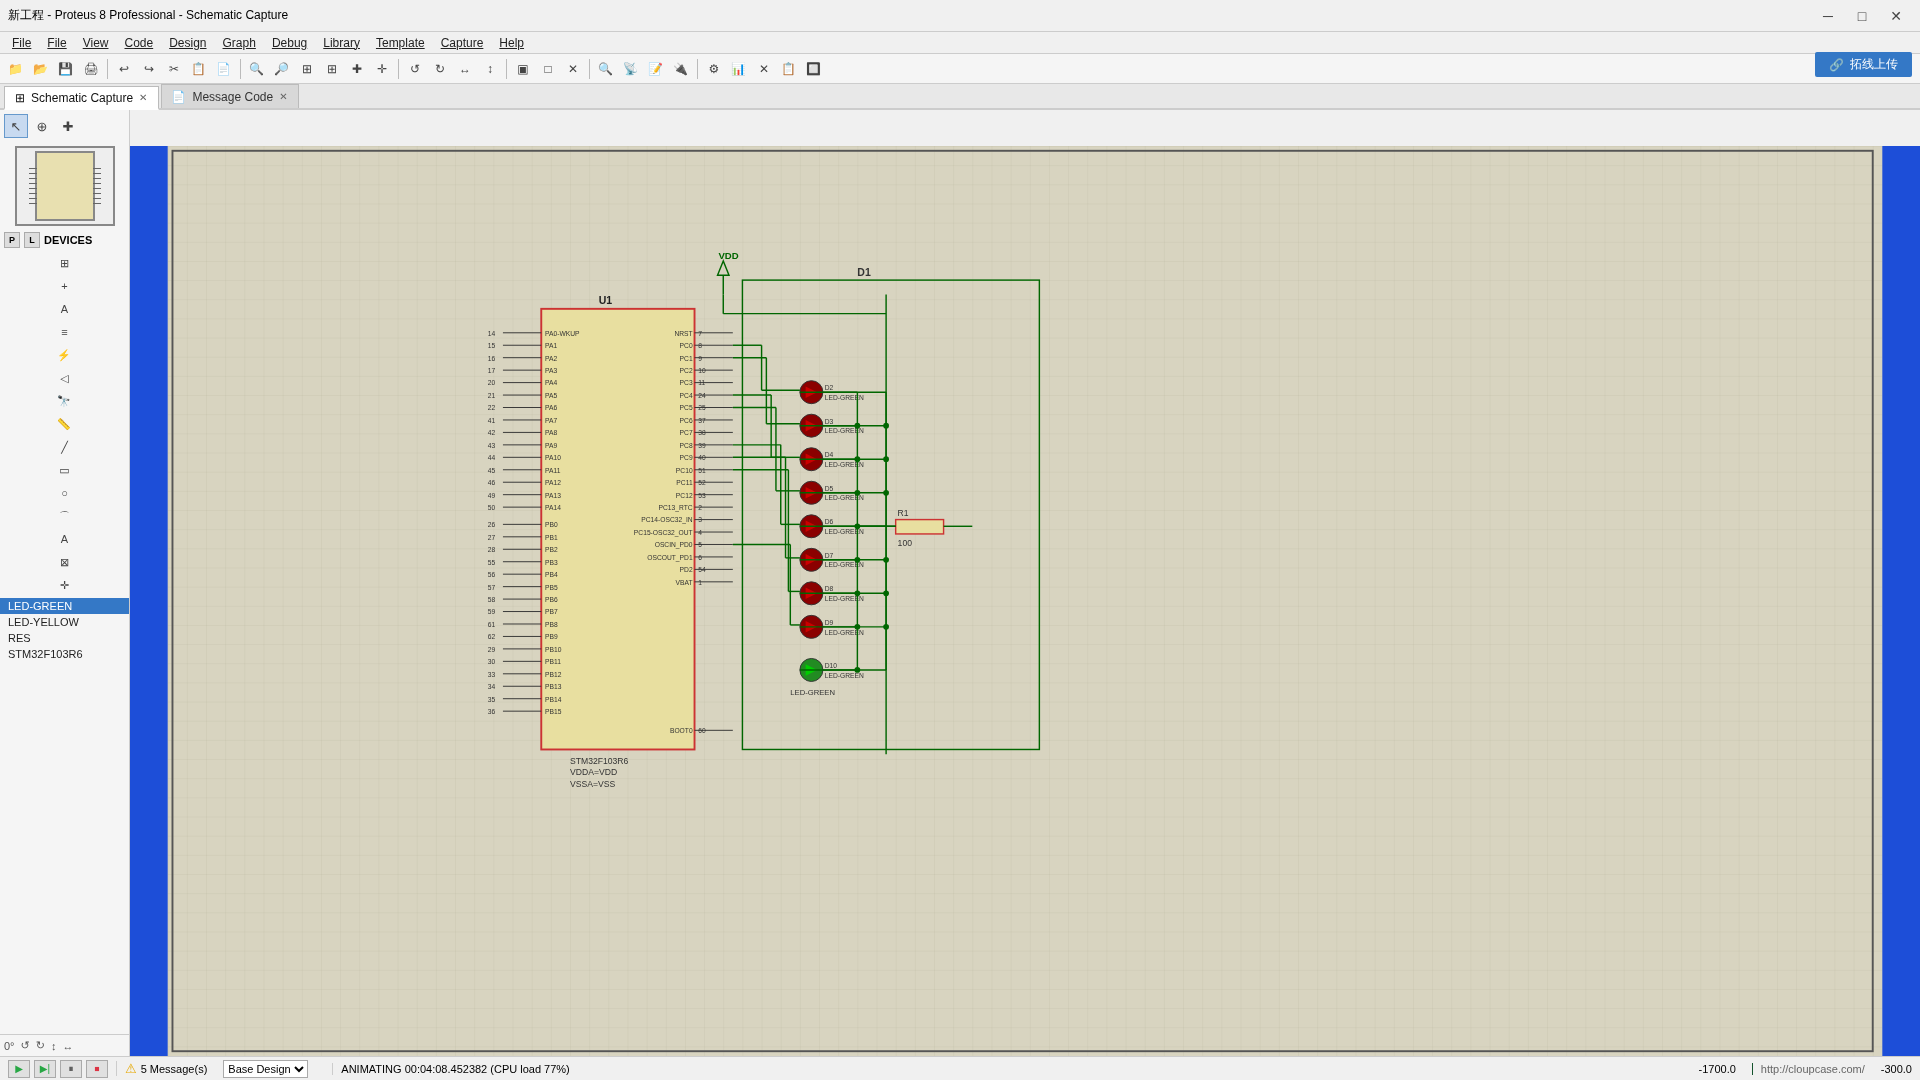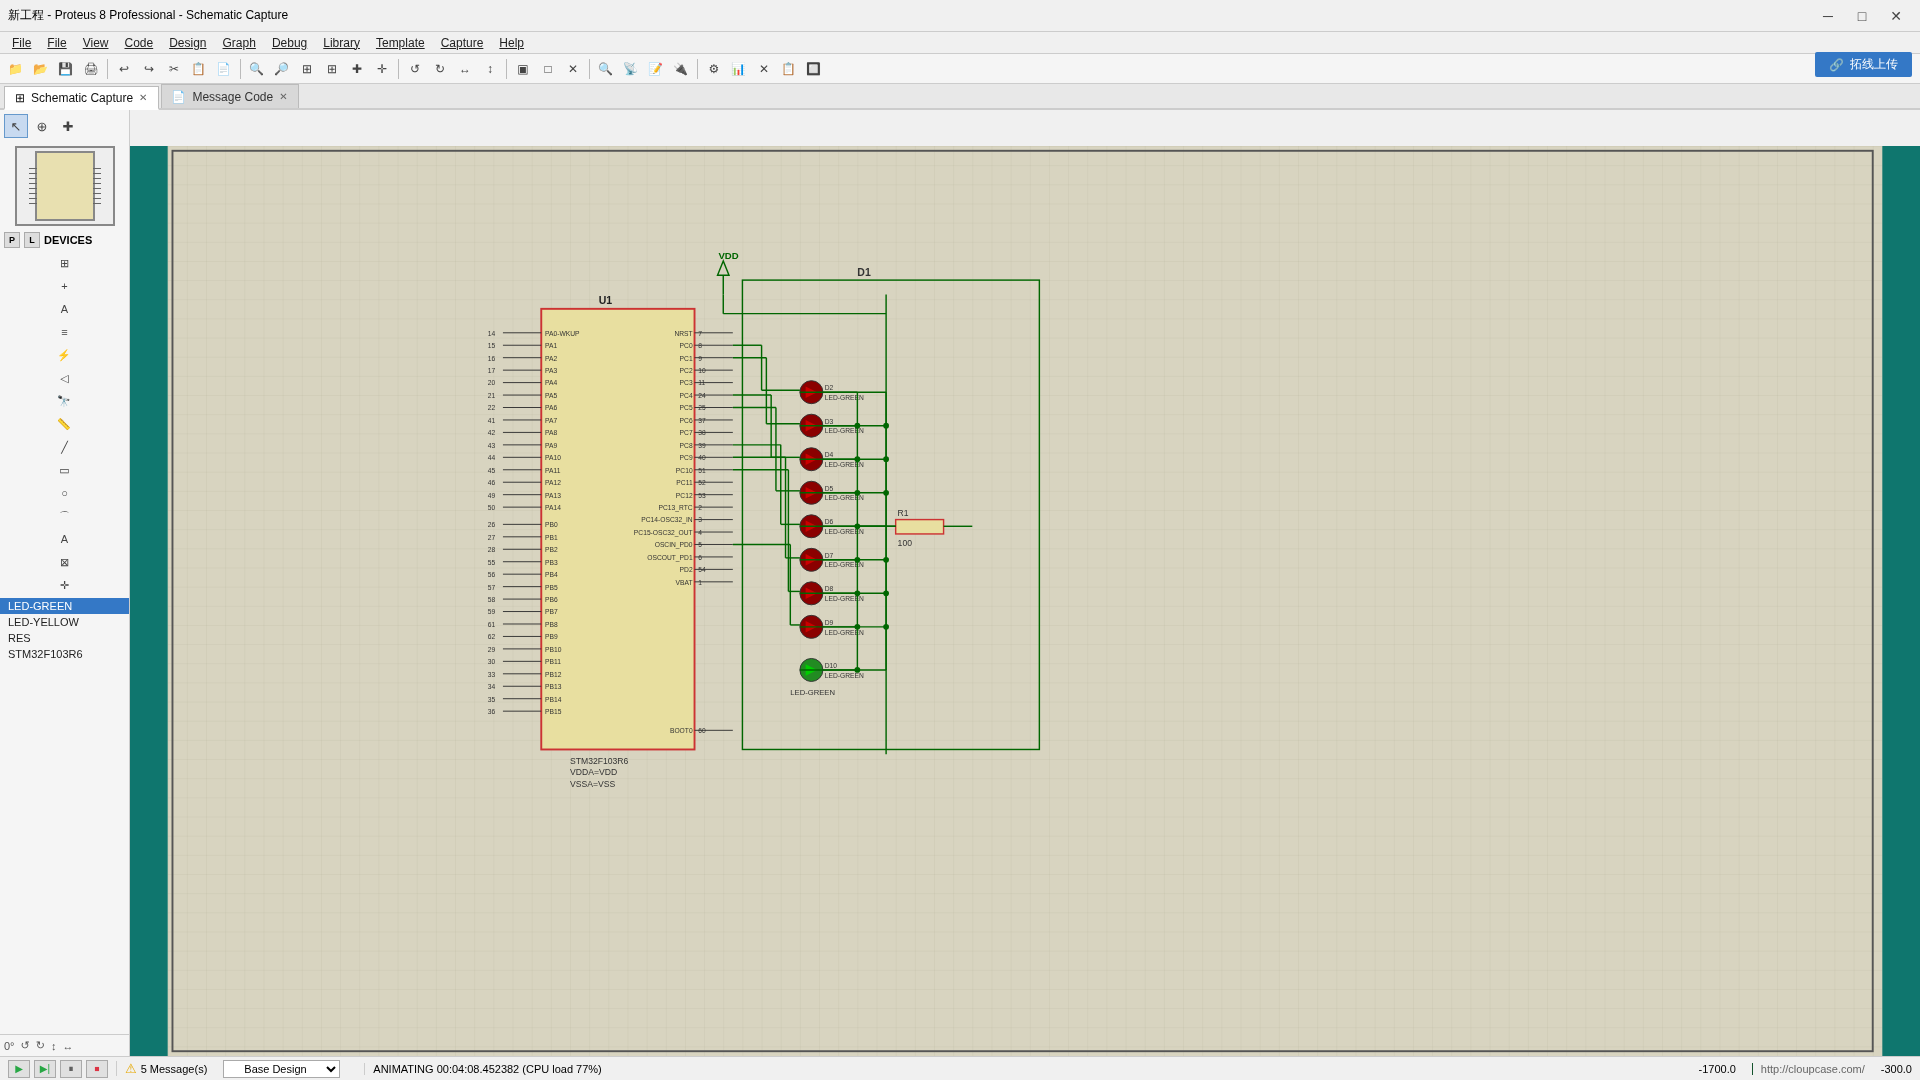--- a/index.html
+++ b/index.html
@@ -169,21 +169,21 @@
     .lt-btn {
       width: 22px; height: 22px;
       display: flex; align-items: center; justify-content: center;
       cursor: pointer; font-size: 11px; color: #444; border: 1px solid transparent;
       margin: 0 auto;
     }
 
     
     #canvas-area {
       flex: 1;
-      background: #0f766e;
+      background: #1d4ed8;
       position: relative;
       overflow: hidden;
       margin-top: 36px;
     }
     #schematic-canvas {
       width: 100%;
       height: 100%;
     }
 
     
@@ -213,21 +213,21 @@
     #status-msg {
       display: flex; align-items: center; gap: 4px;
       padding: 0 8px;
       border-left: 1px solid #ccc;
     }
     .warn-icon { color: #e6a800; font-size: 13px; }
 
     #design-select {
       border: 1px solid #aaa;
       background: white;
-      padding: 1px 16px;
+      padding: 1px 0;
       font-size: 11px;
       height: 18px;
     }
 
     #anim-info {
       padding: 0 8px;
       border-left: 1px solid #ccc;
       margin-left: 16px;
     }
 

